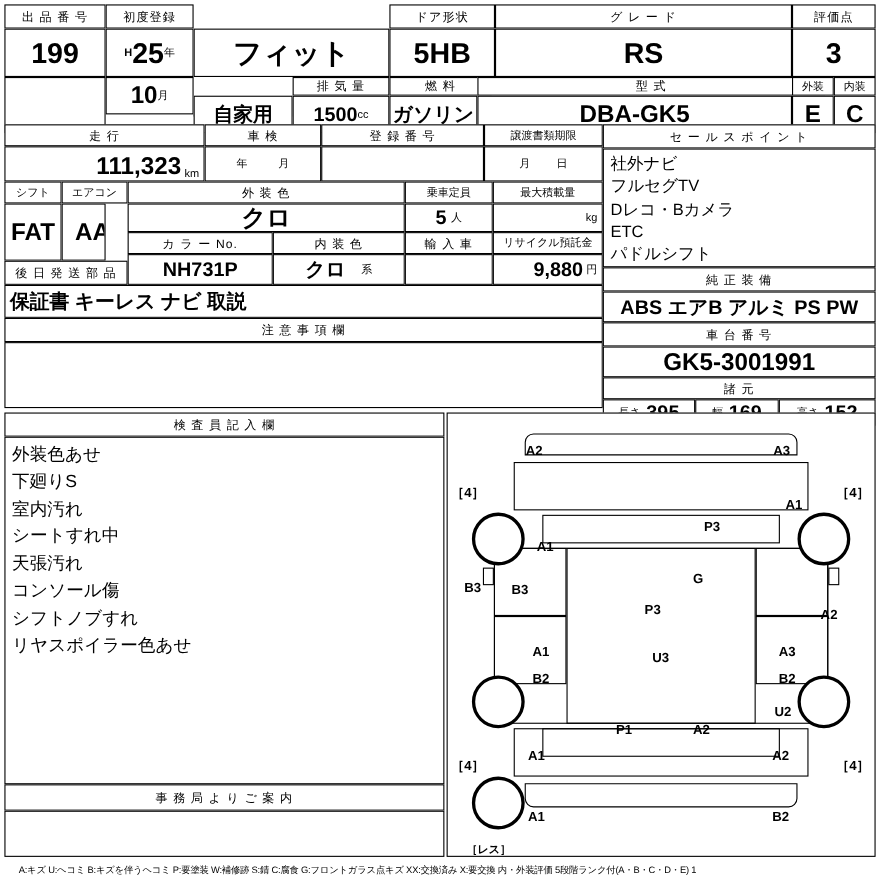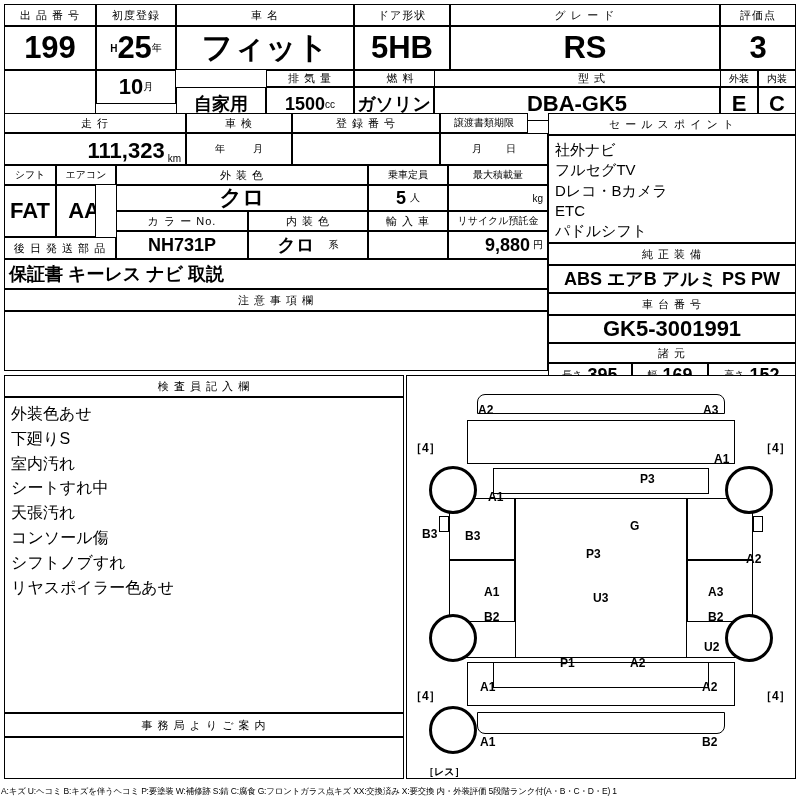--- a/index.html
+++ b/index.html
@@ -21,21 +21,21 @@
     justify-content:center;
     overflow:hidden;
     white-space:nowrap;
     background:#fff;
   }
 
   .lbl { font-size:11px; letter-spacing:1px; }
   .lbl-sm { font-size:10px; letter-spacing:0px; }
   .val { font-size:18px; font-weight:bold; }
   .val-lg { font-size:22px; font-weight:bold; }
-  .val-xl { font-size:31px; font-weight:bold; }
+  .val-xl { font-size:26px; font-weight:bold; }
   .left { justify-content:flex-start; padding-left:4px; }
   .right { justify-content:flex-end; padding-right:4px; }
   .sub { font-size:10px; font-weight:normal; }
   .supscript { font-size:10px; vertical-align:top; font-weight:bold;}
 
   .listbox {
     position:absolute;
     border:1px solid #000;
     padding:4px 6px;
     font-size:15px;
@@ -43,21 +43,21 @@
     background:#fff;
     overflow:hidden;
   }
   .listbox div { white-space:nowrap; }
 
   .footer {
     position:absolute;
     left:0; bottom:0;
     width:800px;
     font-size:8.5px;
-    padding:2px 1px;
+    padding:2px 17px;
     white-space:nowrap;
     letter-spacing:-0.2px;
   }
 
   
   .diagram { position:absolute; border:1px solid #000; background:#fff; }
   .dg-label {
     position:absolute;
     font-size:12px;
     font-weight:bold;
@@ -80,21 +80,20 @@
   <div class="cell lbl" style="left:4px;top:4px;width:92px;height:22px;">出 品 番 号</div>
   <div class="cell val-xl" style="left:4px;top:26px;width:92px;height:44px;">199</div>
 
   <div class="cell lbl" style="left:96px;top:4px;width:80px;height:22px;">初度登録</div>
   <div class="cell" style="left:96px;top:26px;width:80px;height:44px;">
     <span class="supscript">H</span>
     <span class="val-xl">25</span>
     <span class="sub">年</span>
   </div>
 
-  <div class="cell lbl" style="left:176px;top:4px;width:178px;height:22px;">車 名</div>
   <div class="cell val-xl" style="left:176px;top:26px;width:178px;height:44px;">フィット</div>
 
   <div class="cell lbl" style="left:354px;top:4px;width:96px;height:22px;">ドア形状</div>
   <div class="cell val-xl" style="left:354px;top:26px;width:96px;height:44px;">5HB</div>
 
   <div class="cell lbl" style="left:450px;top:4px;width:270px;height:22px;">グ レ ー ド</div>
   <div class="cell val-xl" style="left:450px;top:26px;width:270px;height:44px;">RS</div>
 
   <div class="cell lbl" style="left:720px;top:4px;width:76px;height:22px;">評価点</div>
   <div class="cell val-xl" style="left:720px;top:26px;width:76px;height:44px;">3</div>
@@ -133,21 +132,21 @@
 
   <div class="cell lbl" style="left:186px;top:113px;width:106px;height:20px;">車 検</div>
   <div class="cell" style="left:186px;top:133px;width:106px;height:32px;">
     <span class="sub" style="padding:0 14px;">年</span>
     <span class="sub" style="padding:0 14px;">月</span>
   </div>
 
   <div class="cell lbl" style="left:292px;top:113px;width:148px;height:20px;">登 録 番 号</div>
   <div class="cell val" style="left:292px;top:133px;width:148px;height:32px;"></div>
 
-  <div class="cell lbl-sm" style="left:440px;top:113px;width:88px;height:20px;">譲渡書類期限</div>
+  <div class="cell lbl-sm" style="left:440px;top:113px;width:108px;height:20px;">譲渡書類期限</div>
   <div class="cell" style="left:440px;top:133px;width:108px;height:32px;">
     <span class="sub" style="padding:0 12px;">月</span>
     <span class="sub" style="padding:0 12px;">日</span>
   </div>
 
   <div class="cell lbl-sm" style="left:4px;top:165px;width:52px;height:20px;">シフト</div>
   <div class="cell lbl-sm" style="left:56px;top:165px;width:60px;height:20px;">エアコン</div>
   <div class="cell lbl" style="left:116px;top:165px;width:252px;height:20px;">外 装 色</div>
   <div class="cell lbl-sm" style="left:368px;top:165px;width:80px;height:20px;">乗車定員</div>
   <div class="cell lbl-sm" style="left:448px;top:165px;width:100px;height:20px;">最大積載量</div>

